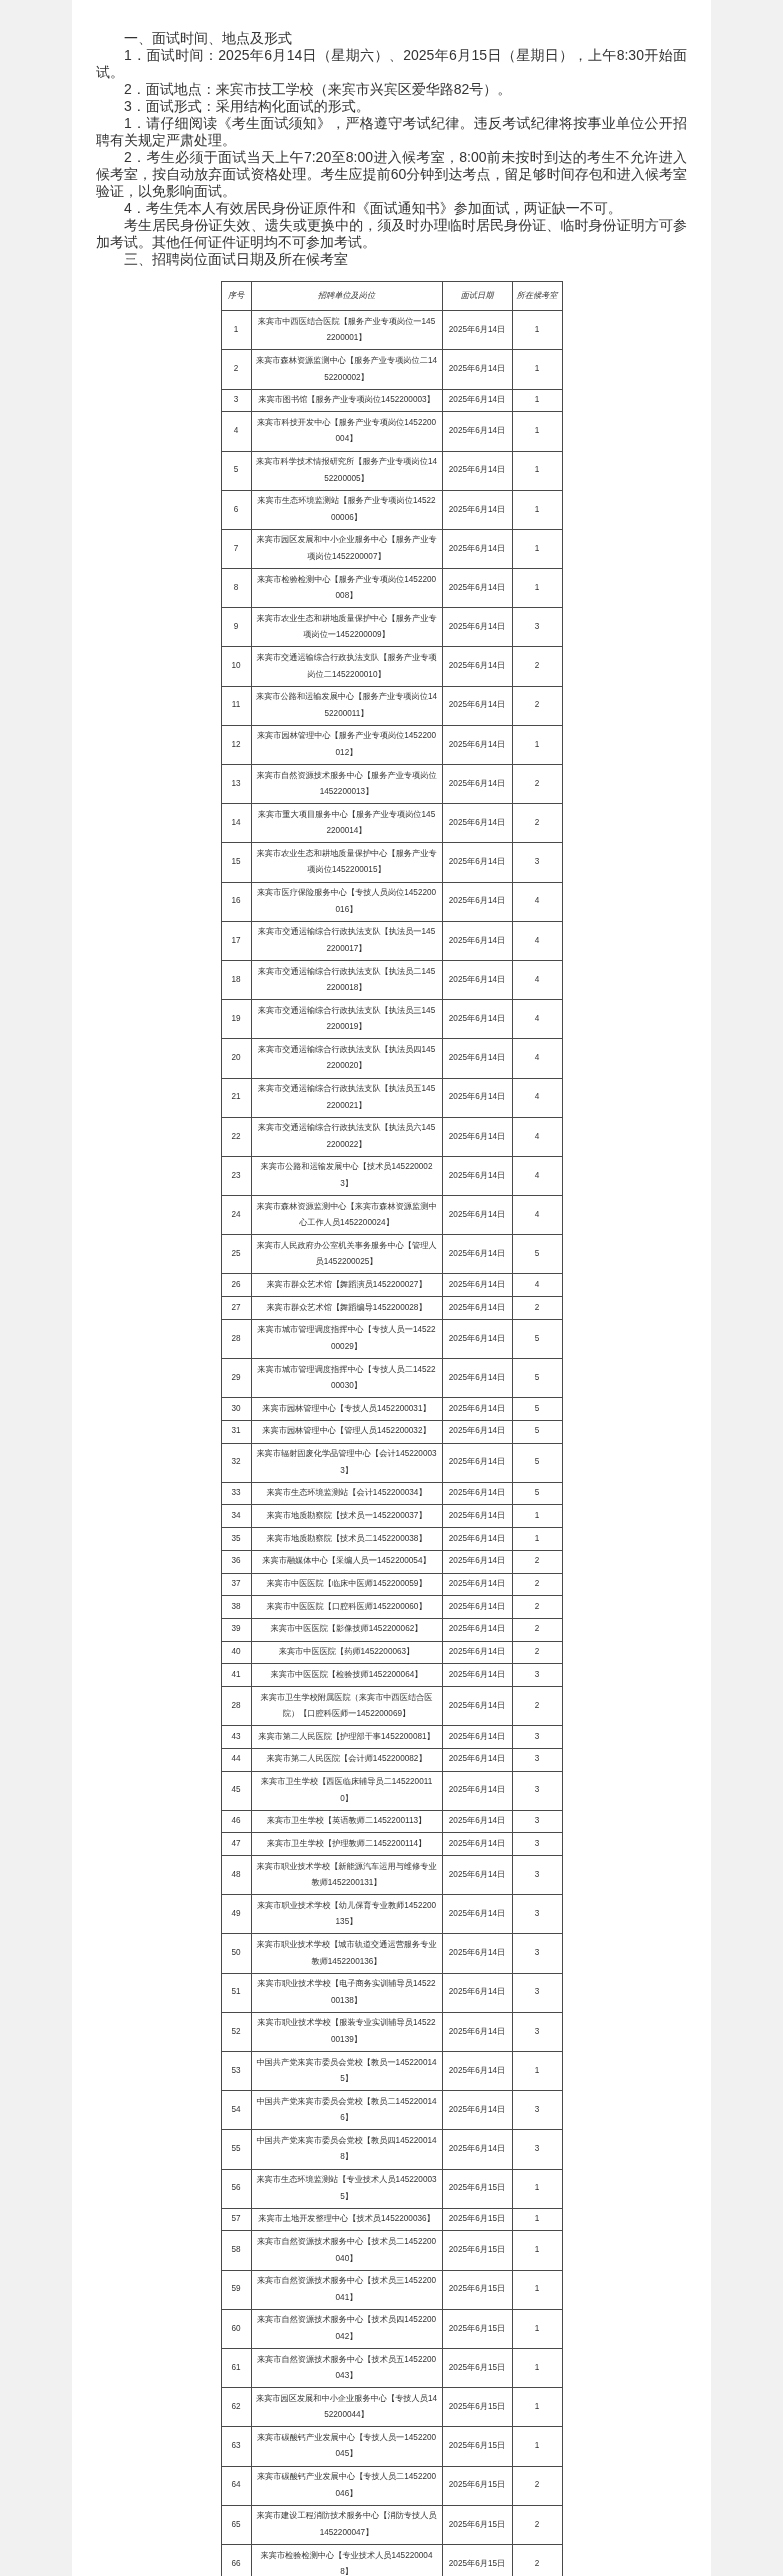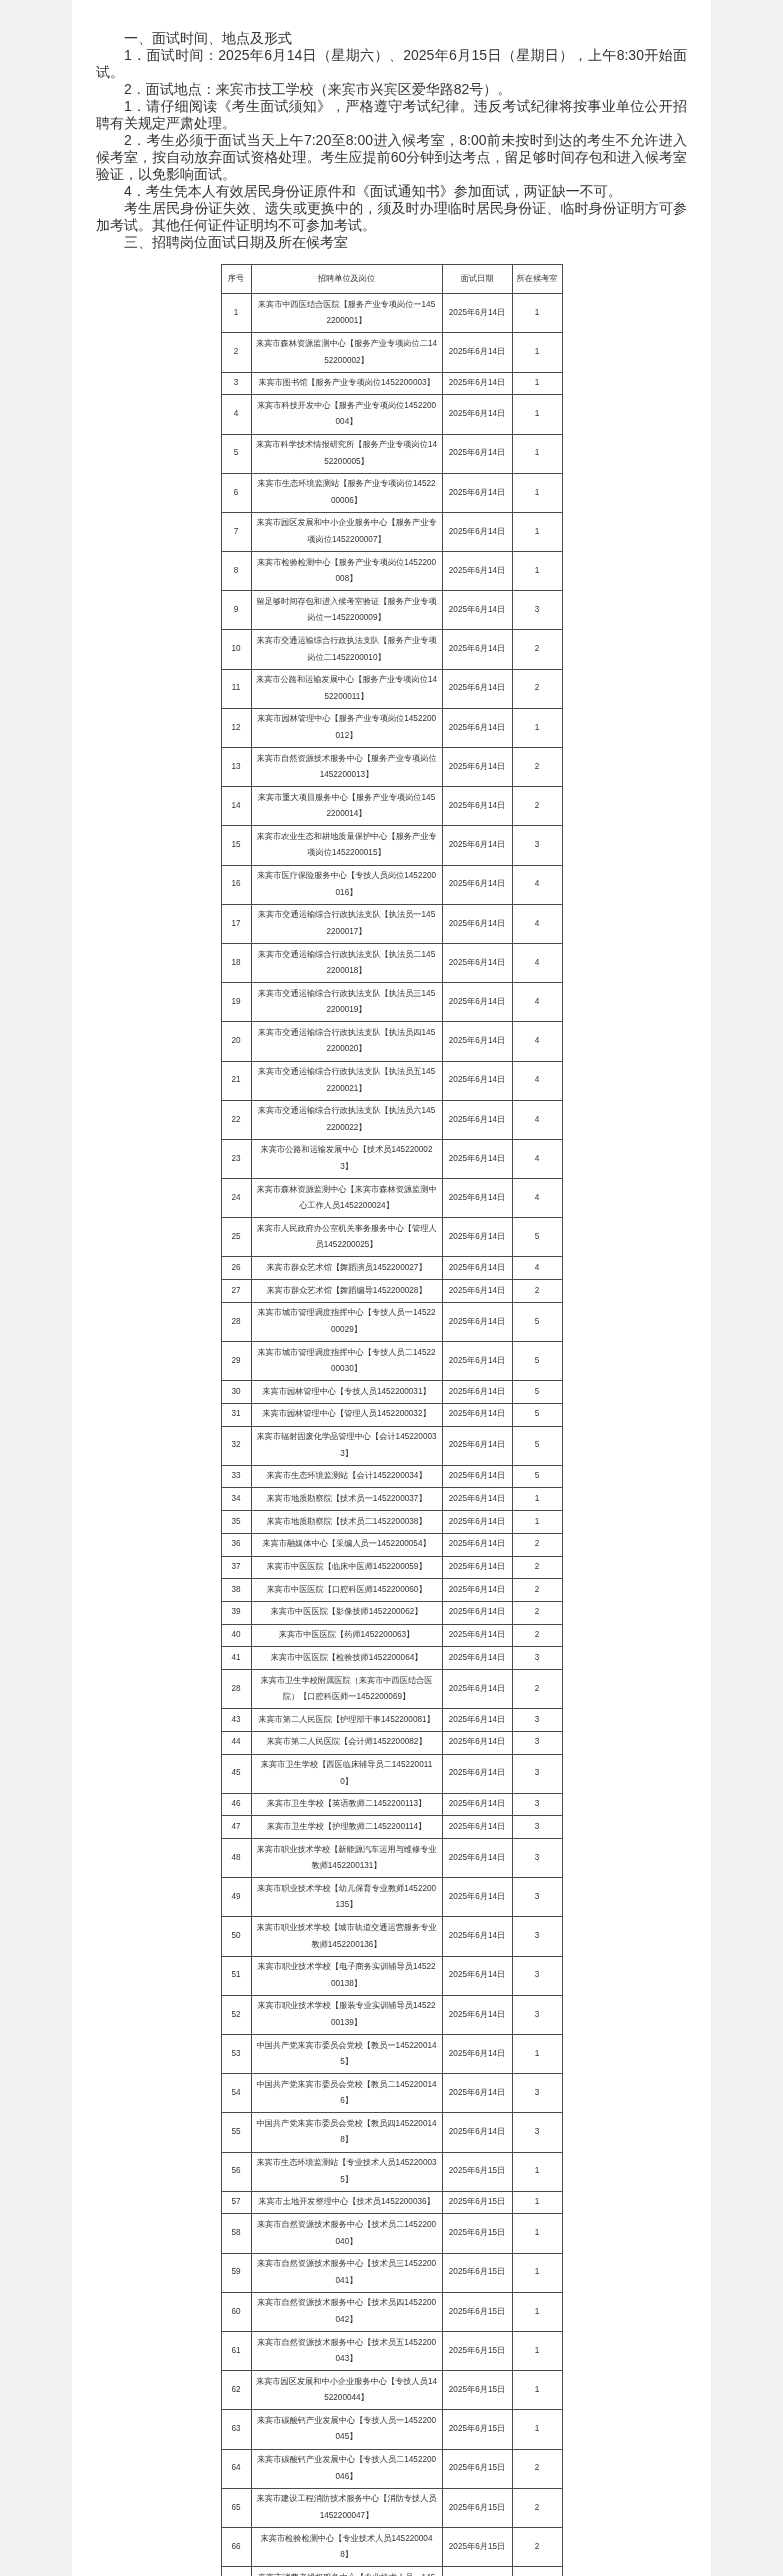--- a/index.html
+++ b/index.html
@@ -41,31 +41,33 @@
     line-height:16.5px;
     color:#333;
     text-align:center;
     vertical-align:middle;
     font-weight:normal;
     padding:2.6px 4.1px;
     word-break:break-all;
   }
   table.schedule th{
     padding:5.7px 3.1px;
+    font-style:italic;
   }
   table.schedule td.date-cell{white-space:nowrap;}
 </style>
 </head>
 <body>
 
 <div class="page-card">
   <div class="article" id="article-body">
       <p>一、面试时间、地点及形式</p>
       <p>1．面试时间：2025年6月14日（星期六）、2025年6月15日（星期日），上午8:30开始面试。</p>
       <p>2．面试地点：来宾市技工学校（来宾市兴宾区爱华路82号）。</p>
+      <p>3．面试形式：采用结构化面试的形式。</p>
       <p>1．请仔细阅读《考生面试须知》，严格遵守考试纪律。违反考试纪律将按事业单位公开招聘有关规定严肃处理。</p>
       <p>2．考生必须于面试当天上午7:20至8:00进入候考室，8:00前未按时到达的考生不允许进入候考室，按自动放弃面试资格处理。考生应提前60分钟到达考点，留足够时间存包和进入候考室验证，以免影响面试。</p>
       <p>4．考生凭本人有效居民身份证原件和《面试通知书》参加面试，两证缺一不可。</p>
       <p>考生居民身份证失效、遗失或更换中的，须及时办理临时居民身份证、临时身份证明方可参加考试。其他任何证件证明均不可参加考试。</p>
       <p>三、招聘岗位面试日期及所在候考室</p>
     </div>
 
   <table class="schedule">
     <colgroup>
       <col class="c-no">
@@ -125,21 +127,21 @@
           <td>1</td>
         </tr>
         <tr>
           <td>8</td>
           <td>来宾市检验检测中心【服务产业专项岗位1452200008】</td>
           <td class="date-cell">2025年6月14日</td>
           <td>1</td>
         </tr>
         <tr>
           <td>9</td>
-          <td>留足够时间存包和进入候考室验证【服务产业专项岗位一1452200009】</td>
+          <td>来宾市农业生态和耕地质量保护中心【服务产业专项岗位一1452200009】</td>
           <td class="date-cell">2025年6月14日</td>
           <td>3</td>
         </tr>
         <tr>
           <td>10</td>
           <td>来宾市交通运输综合行政执法支队【服务产业专项岗位二1452200010】</td>
           <td class="date-cell">2025年6月14日</td>
           <td>2</td>
         </tr>
         <tr>

